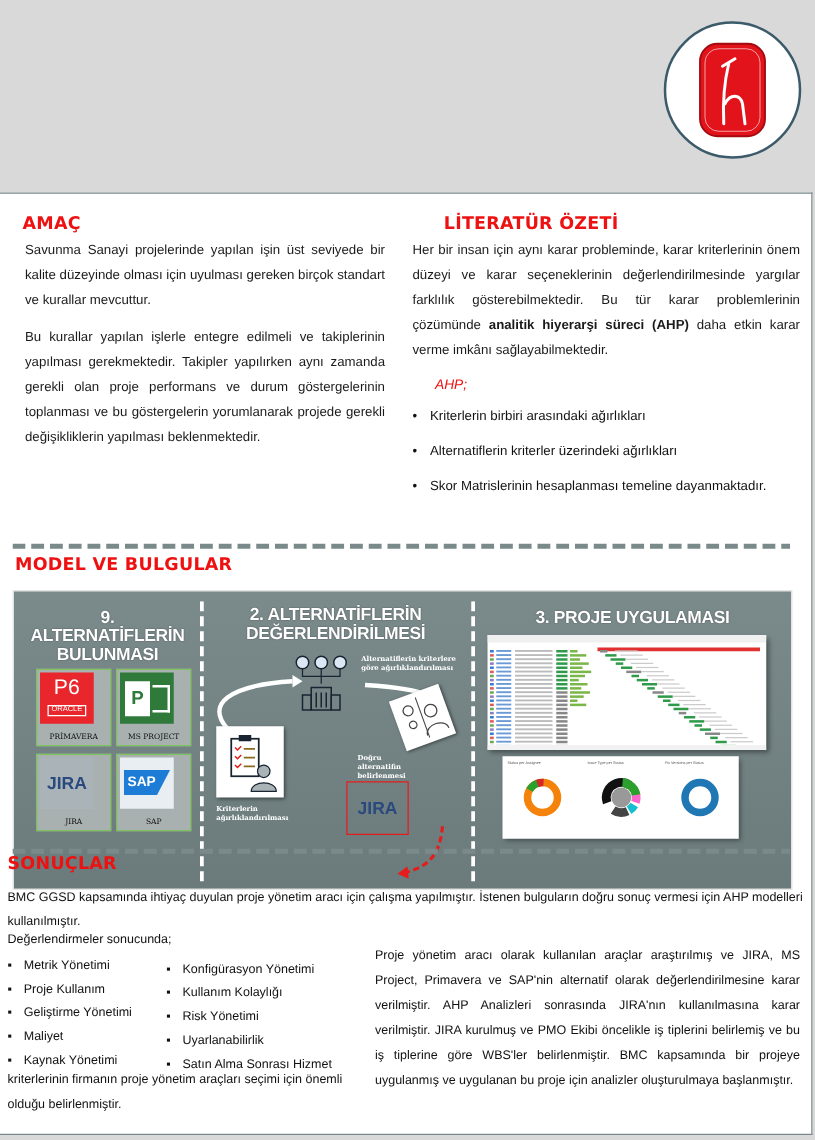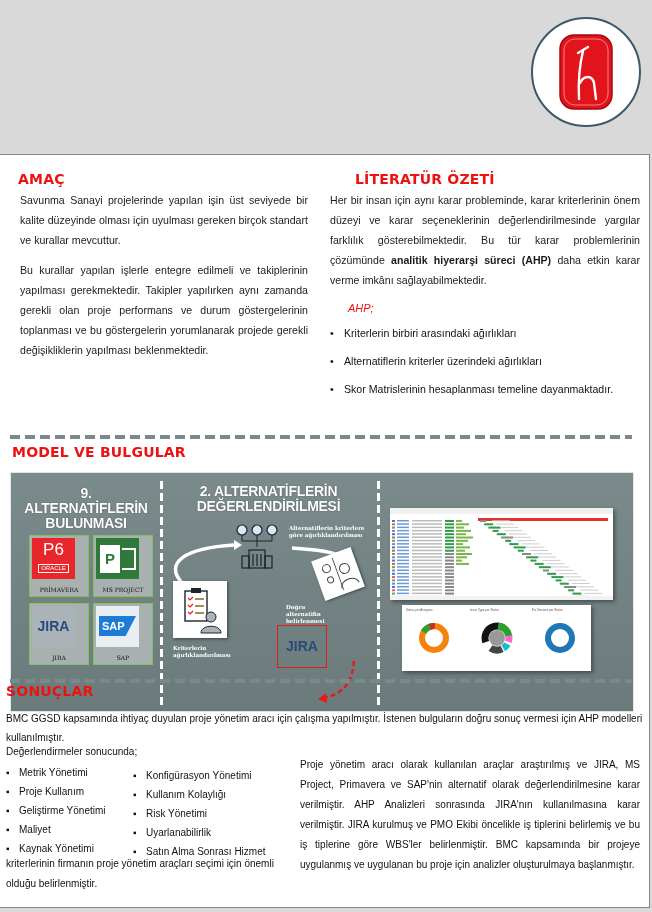--- a/index.html
+++ b/index.html
@@ -176,20 +176,21 @@
           <circle cx="12" cy="24" r="3" fill="none" stroke="#444"></circle>
         <circle cx="29" cy="18" r="5" fill="none" stroke="#444"></circle>
           <path d="M20 36 C20 27 38 27 38 36" fill="none" stroke="#444"></path>
         <line x1="21" y1="4" x2="21" y2="38" stroke="#444" stroke-width="0.8"></line>
       </svg>
     </div>
     <div class="mini" style="left:275px; top:131px; width:55px;">Doğru alternatifin belirlenmesi</div>
 
     <div style="position:absolute; left:266px; top:152px; width:50px; height:43px; border:1.3px solid #e51c1c; color:#2a4a7e; font-weight:bold; font-size:14px; line-height:40px; text-align:center;"><span>JIRA</span></div>
 
+    <div class="col-title" style="left:375px; top:13px; width:240px;">3. PROJE UYGULAMASI</div>
 
     <div class="shot" style="left:379px; top:35px; width:223px; height:92px;">
       <svg id="gantt" width="223" height="92">
           <rect x="0" y="0" width="223" height="6" fill="#f0f0f0"></rect>
           <rect x="88" y="10" width="130" height="3" fill="#e03030"></rect>
           <rect x="2" y="12" width="3" height="2" fill="#3a7bd5"></rect>
           <rect x="7" y="12" width="12" height="1.5" fill="#6b9ad6"></rect>
           <rect x="22" y="12" width="30" height="1.5" fill="#bbb"></rect>
           <rect x="55" y="12" width="9" height="2" fill="#2e9a4a"></rect>
           <rect x="66" y="12" width="6" height="2" fill="#7ab648"></rect>

